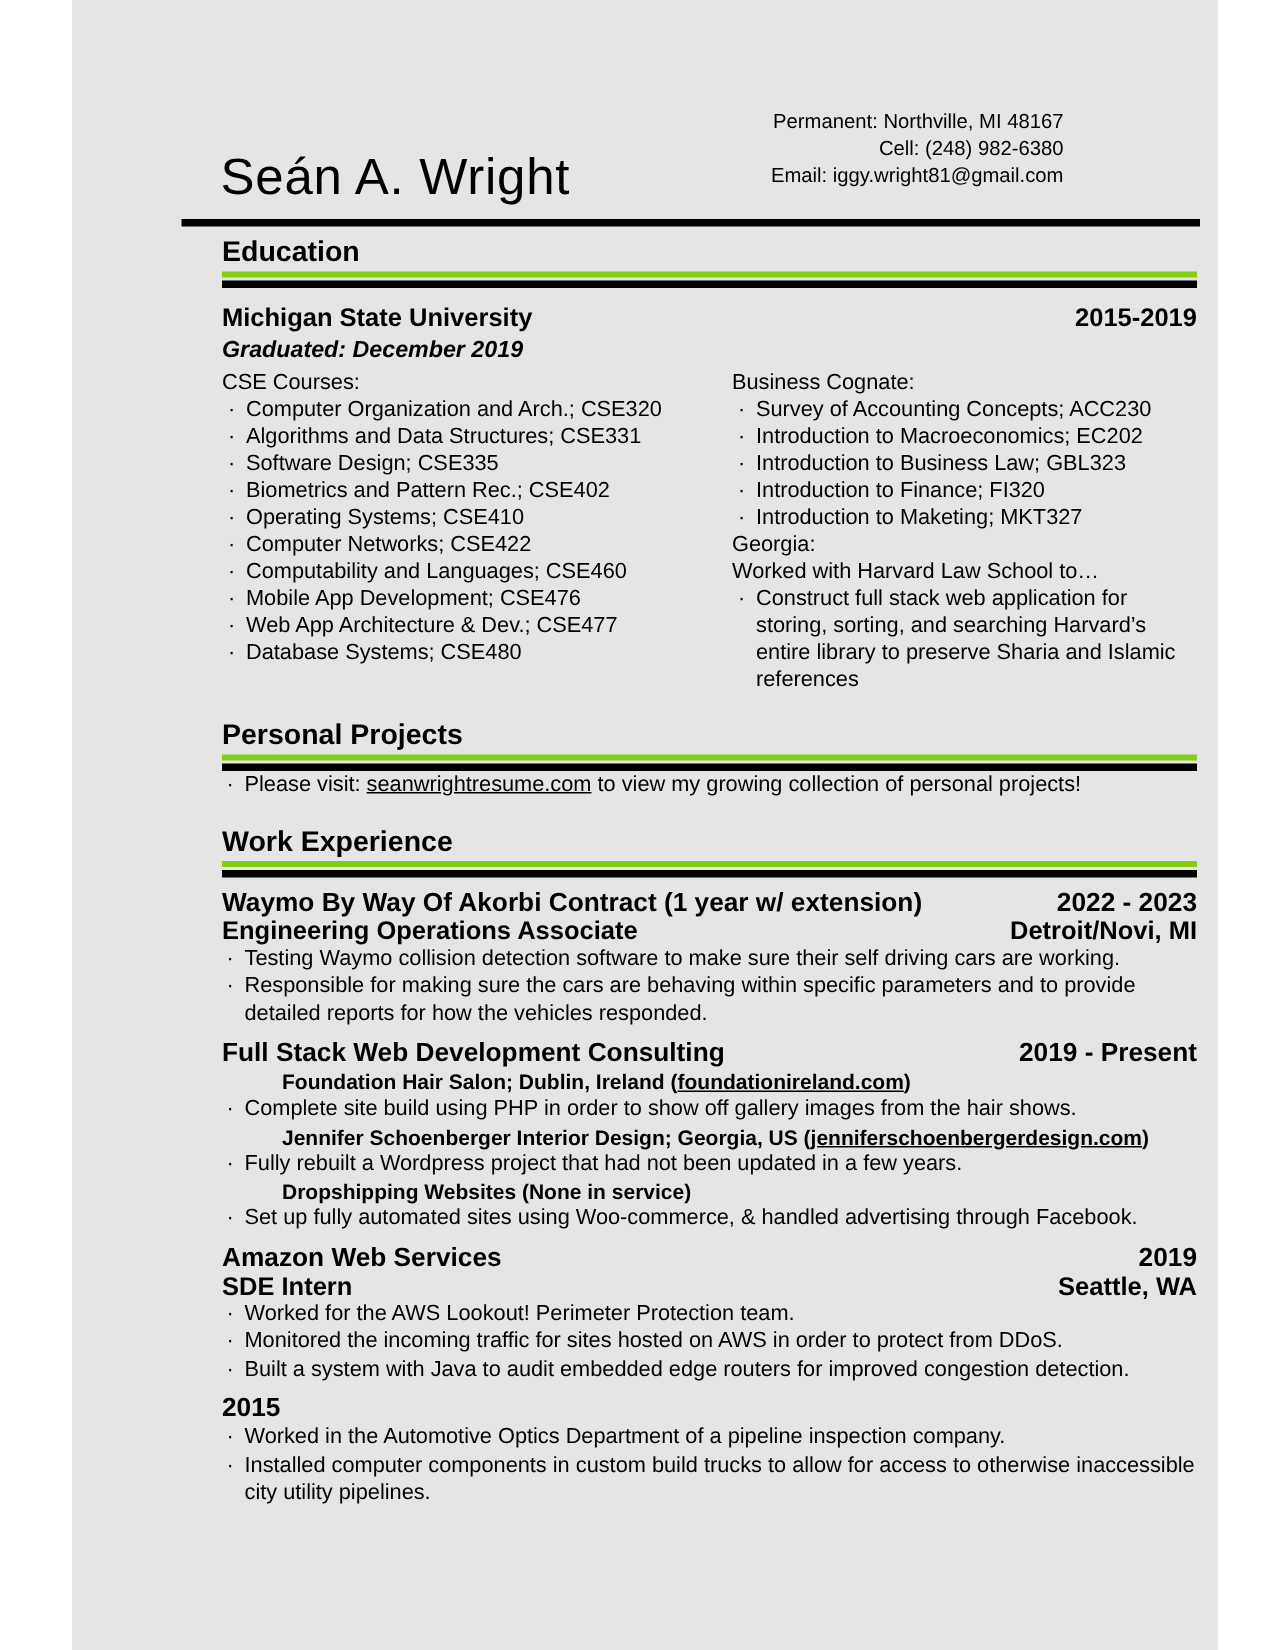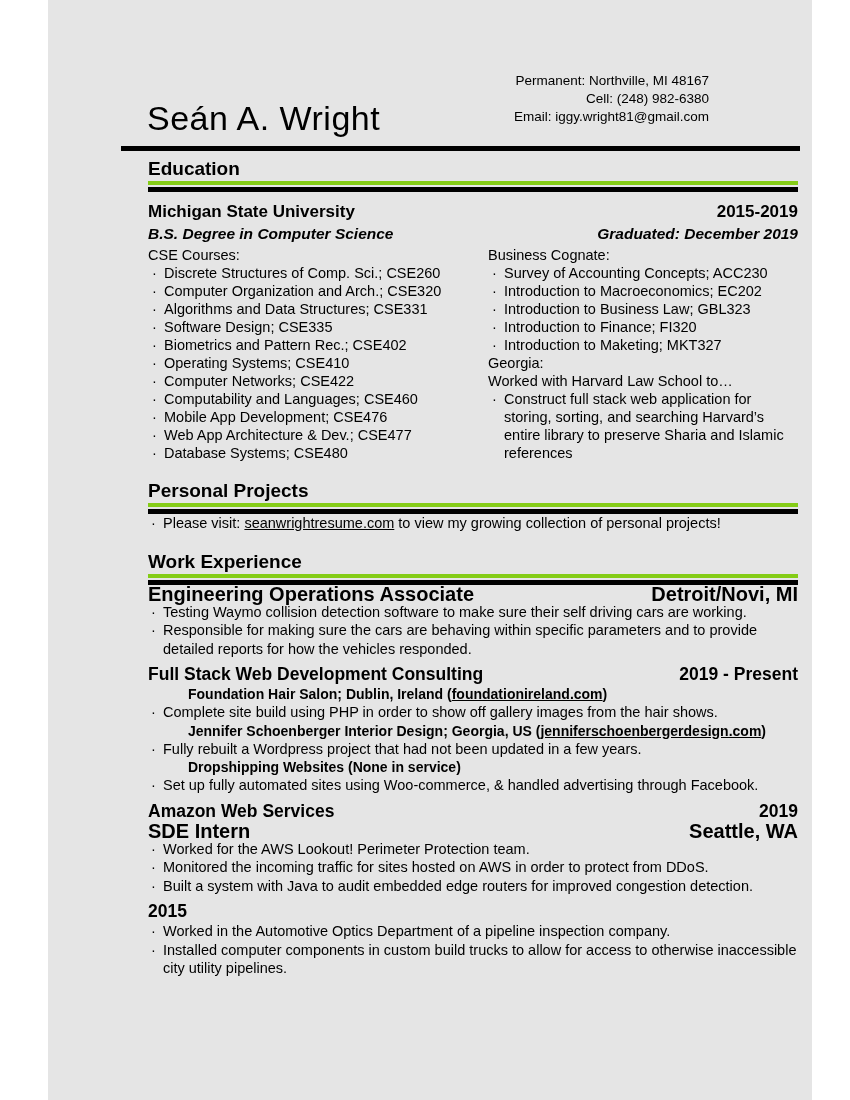--- a/index.html
+++ b/index.html
@@ -82,21 +82,21 @@
   .pp-bullet { margin-top: 4px; }
   .link { text-decoration: underline; color: #000; }
 
   .job-head {
     display: flex; justify-content: space-between;
     font-weight: 700; font-size: 17.5px; line-height: 22px;
     margin-top: 5px;
   }
   .job-sub {
     display: flex; justify-content: space-between;
-    font-weight: 700; font-size: 20px; line-height: 18px;
+    font-weight: 700; font-size: 17px; line-height: 18px;
   }
   .client-label { font-weight: 700; font-size: 14px; line-height: 18px; padding-left: 40px; }
   ul.wbullets { list-style: none; margin: 0; padding: 0; font-size: 14.5px; line-height: 18.5px; }
   ul.wbullets li { position: relative; padding-left: 15px; }
   ul.wbullets li::before { content: "\00B7"; position: absolute; left: 3px; }
 </style>
 </head>
 <body>
 
 <div class="page">
@@ -113,29 +113,27 @@
 
     <div>
       <div class="sec-head">Education</div>
       <div class="sec-bar"></div>
 
       <div class="edu-row1">
         <span>Michigan State University</span>
         <span>2015-2019</span>
       </div>
       <div class="edu-row2">
-        <span>B.S. Degree in Computer Science</span>
         <span>Graduated: December 2019</span>
       </div>
 
       <div class="edu-cols">
         <div class="edu-col-left">
           <div class="col-label">CSE Courses:</div>
           <ul class="bullets">
-            <li>Discrete Structures of Comp. Sci.; CSE260</li>
             <li>Computer Organization and Arch.; CSE320</li>
             <li>Algorithms and Data Structures; CSE331</li>
             <li>Software Design; CSE335</li>
             <li>Biometrics and Pattern Rec.; CSE402</li>
             <li>Operating Systems; CSE410</li>
             <li>Computer Networks; CSE422</li>
             <li>Computability and Languages; CSE460</li>
             <li>Mobile App Development; CSE476</li>
             <li>Web App Architecture &amp; Dev.; CSE477</li>
             <li>Database Systems; CSE480</li>
@@ -165,20 +163,24 @@
       <ul class="wbullets pp-bullet">
         <li><span>Please visit: </span><span class="link">seanwrightresume.com</span><span> to view my growing collection of personal projects!</span></li>
       </ul>
     </div>
 
     <div class="section">
       <div class="sec-head">Work Experience</div>
       <div class="sec-bar"></div>
 
       <div>
+        <div class="job-head">
+          <span>Waymo By Way Of Akorbi Contract (1 year w/ extension)</span>
+          <span>2022 - 2023</span>
+        </div>
         <div class="job-sub">
           <span>Engineering Operations Associate</span>
           <span>Detroit/Novi, MI</span>
         </div>
         <ul class="wbullets">
           <li>Testing Waymo collision detection software to make sure their self driving cars are working.</li>
           <li>Responsible for making sure the cars are behaving within specific parameters and to provide detailed reports for how the vehicles responded.</li>
         </ul>
       </div>
 

